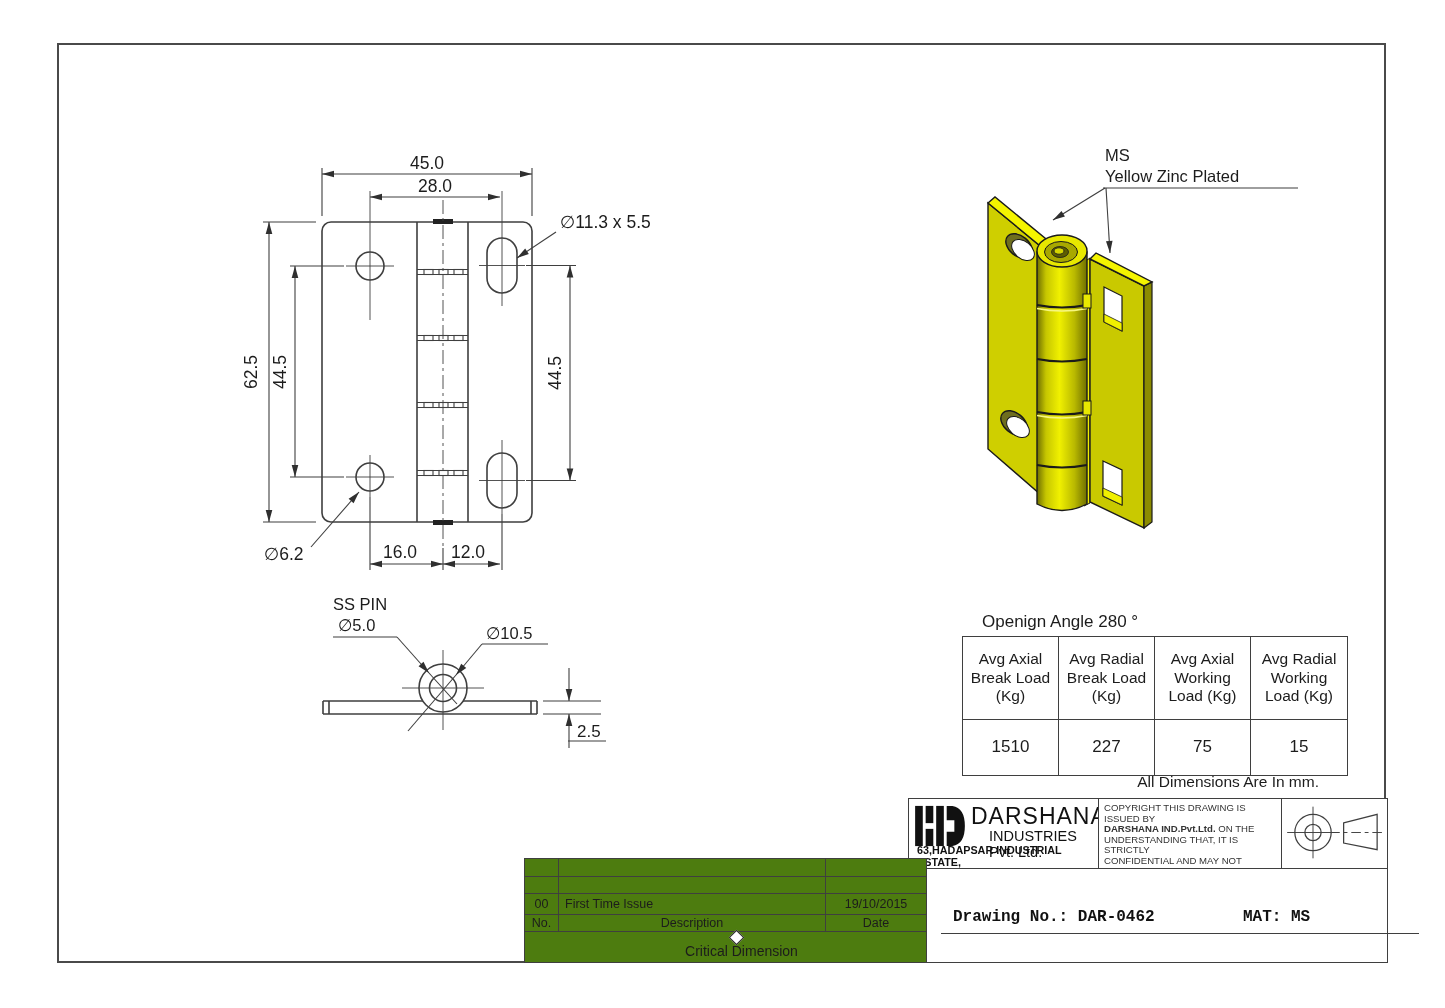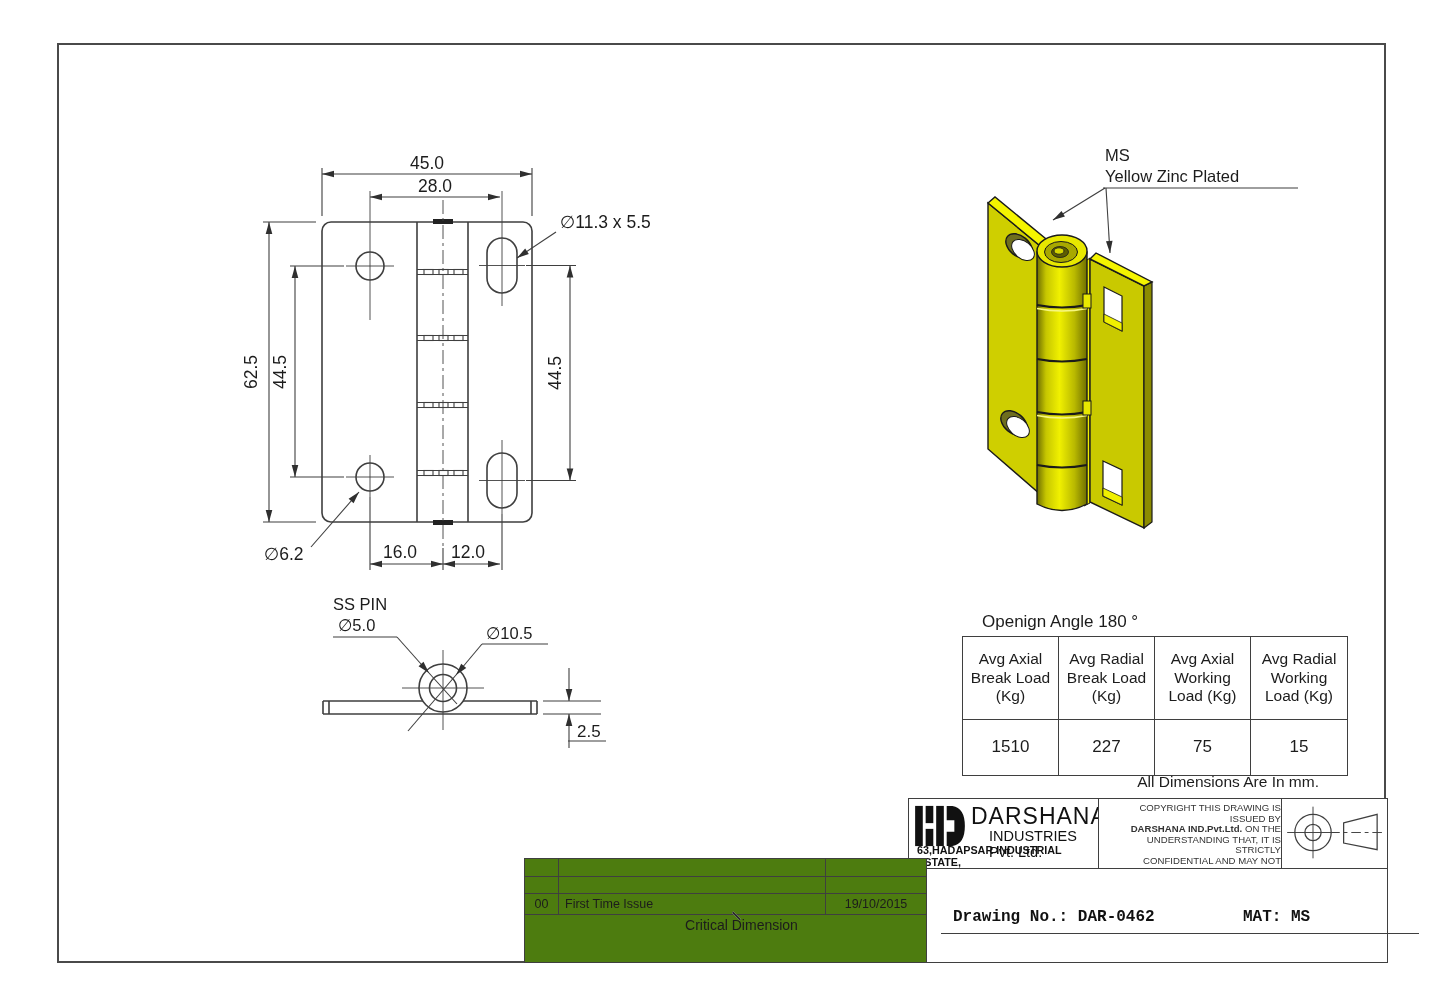--- a/index.html
+++ b/index.html
@@ -28,21 +28,21 @@
   .title-block{position:absolute;left:908px;top:798px;width:480px;height:165px;
                border:1.8px solid #3f3f3f;box-sizing:border-box;background:#fff;}
   .tb-top{position:absolute;left:0;top:0;width:100%;height:70px;display:grid;
           grid-template-columns:190px 183px 1fr;border-bottom:1.6px solid #3f3f3f;box-sizing:border-box;}
   .tb-cell{border-right:1.6px solid #3f3f3f;position:relative;overflow:hidden;box-sizing:border-box;}
   .tb-cell:last-child{border-right:none;}
   .tb-logo-wrap{position:absolute;left:5px;top:5px;}
   .tb-name{position:absolute;left:62px;top:4px;font-size:23px;letter-spacing:1px;color:#111;}
   .tb-sub{position:absolute;left:64px;top:29px;font-size:14.5px;color:#111;margin-left:16px;}
   .tb-addr{position:absolute;left:8px;top:46px;font-size:10.8px;font-weight:bold;line-height:11.5px;color:#111;}
-  .tb-copy{padding:4px 0 0 5px;font-size:9.6px;line-height:10.6px;color:#333;text-align:right;}
+  .tb-copy{padding:4px 0 0 5px;font-size:9.6px;line-height:10.6px;color:#333;}
   .tb-row{position:absolute;left:0;width:100%;box-sizing:border-box;
           font-family:"Liberation Mono","DejaVu Sans Mono",monospace;font-weight:bold;font-size:16px;color:#111;}
   .tb-row .lft{position:absolute;left:12px;}
   .tb-row .rgt{position:absolute;left:302px;}
   .tb-r1{top:70px;height:34px;border-bottom:1.6px solid #3f3f3f;}
   .tb-r1 .lft{top:7px;}
   .tb-r2{top:104px;height:31px;border-bottom:1.6px solid #3f3f3f;margin-left:32px;}
   .tb-r2 .lft,.tb-r2 .rgt{top:5px;}
   .tb-r3{top:135px;height:30px;}
   .tb-r3 .lft,.tb-r3 .rgt{top:5px;}
@@ -217,21 +217,21 @@
       <path d="M1103,188 H1298"></path>
       <line x1="1105" y1="188" x2="1053" y2="220" marker-end="url(#arr)"></line>
       <line x1="1106" y1="188" x2="1110" y2="253" marker-end="url(#arr)"></line>
     </g>
     <g class="cad-text" font-size="16.5">
       <text x="1105" y="161">MS</text>
       <text x="1105" y="182">Yellow Zinc Plated</text>
     </g>
   </svg>
 
-  <div class="opening-angle">Openign Angle 180 °</div>
+  <div class="opening-angle">Openign Angle 280 °</div>
 
   <div class="load-table">
     <div class="lt-row head">
       <div class="lt-cell">
         <div>Avg Axial</div>
         <div>Break Load</div>
         <div>(Kg)</div>
       </div>
       <div class="lt-cell">
         <div>Avg Radial</div>
@@ -311,18 +311,23 @@
     <div class="rt-row">
       <div class="rt-cell"></div>
       <div class="rt-cell"></div>
       <div class="rt-cell"></div>
     </div>
     <div class="rt-row">
       <div class="rt-cell">00</div>
       <div class="rt-cell desc-l">First Time Issue</div>
       <div class="rt-cell">19/10/2015</div>
     </div>
+    <div class="rt-row">
+      <div class="rt-cell">No.</div>
+      <div class="rt-cell">Description</div>
+      <div class="rt-cell">Date</div>
+    </div>
     <div class="rt-crit">
       <span class="diamond"></span>
       <span>Critical Dimension</span>
     </div>
   </div>
 </div>
 
 </body></html>

